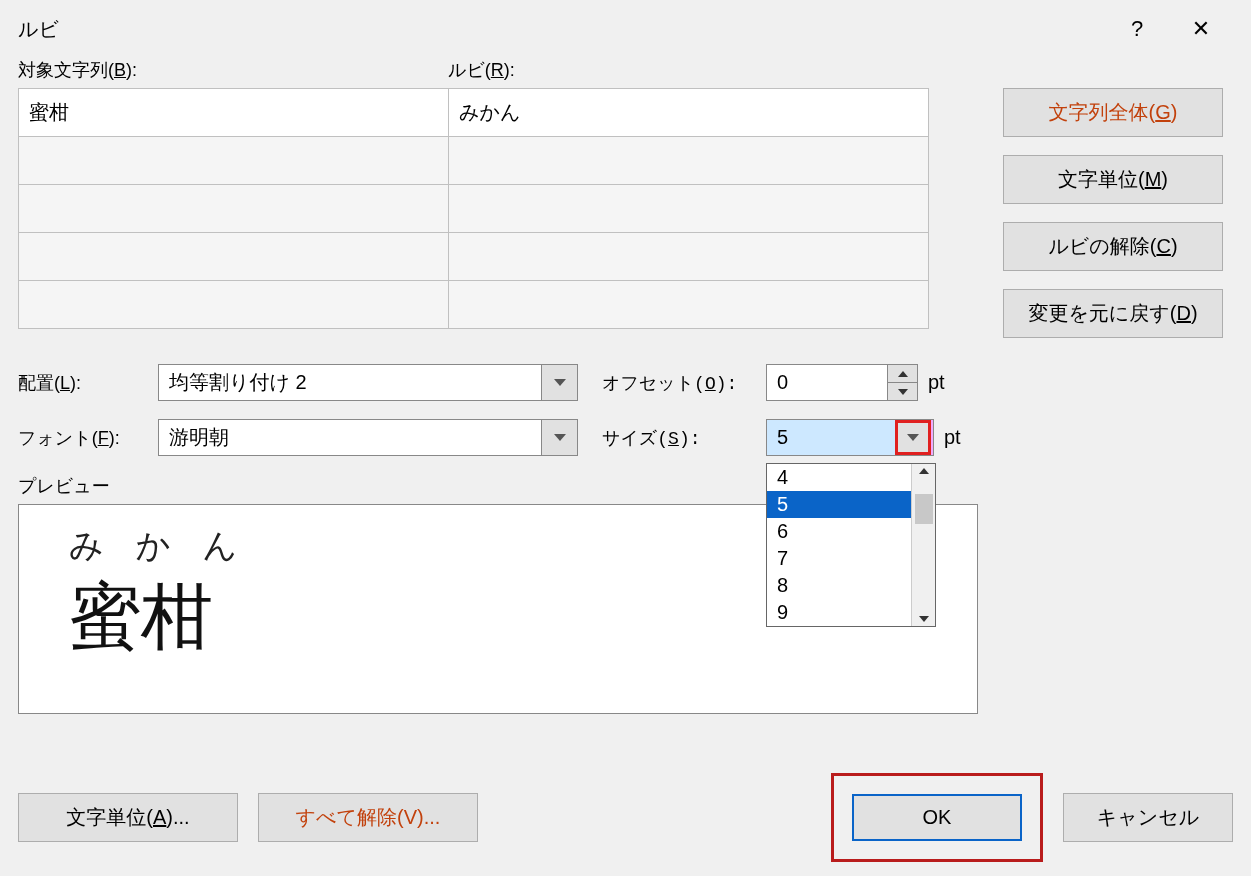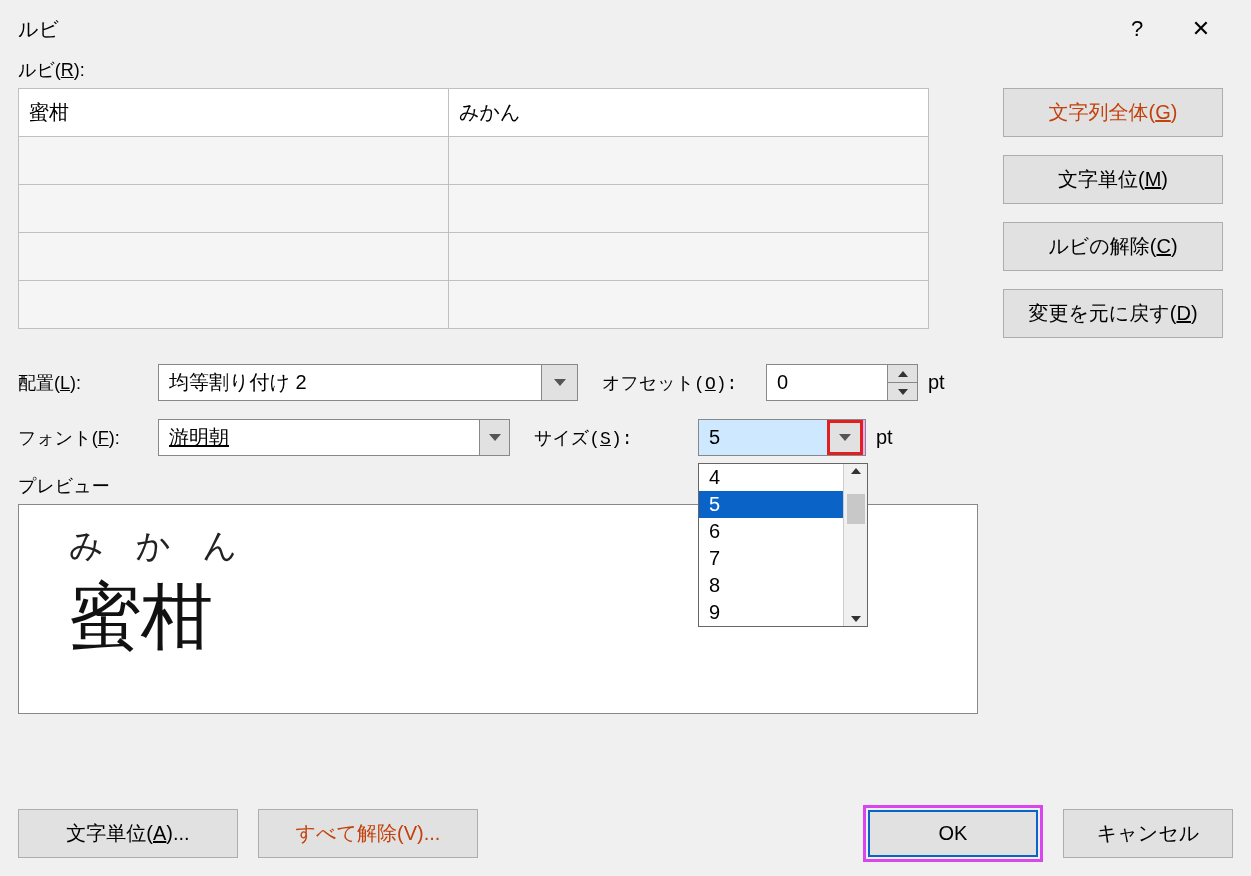--- a/index.html
+++ b/index.html
@@ -133,21 +133,21 @@
 }
 .spinbtn div:first-child { border-bottom:1px solid #888; }
 .upar, .dnar {
   width:0;height:0;border-left:5px solid transparent;border-right:5px solid transparent;
 }
 .upar { border-bottom:6px solid #333; }
 .dnar { border-top:6px solid #333; }
 .unit { margin-left: 10px; font-size:20px; }
 .combo.align { width: 420px; }
 .combo.align input { width: 384px; }
-.combo.font { width: 352px; text-decoration: underline; }
+.combo.font { width: 420px; }
 .combo.font input { width: 384px; }
 .combo.size { width: 168px; }
 .combo.size input { width: 128px; background: #cde8ff; }
 .offset-group { margin-left: 24px; display:flex; align-items:center; }
 .size-group { margin-left: 24px; display:flex; align-items:center; position:relative; }
 .flabel2 { width: 164px; font-family: Liberation Mono, monospace; }
 .preview-label { margin-top: 10px; margin-bottom: 6px; }
 .preview-box {
   background: #fff;
   border: 1px solid #888;
@@ -195,39 +195,42 @@
 .bottom-bar {
   position:absolute; bottom:14px; left:18px; right:18px;
   display:flex; align-items:center; gap:20px;
 }
 .bottom-bar .spacer { flex:1; }
 .btn.ok {
   min-width: 170px;
   border: 2px solid #0a64c8;
 }
 .ok-wrap {
-  border: 3px solid #d946ef;
-  padding: 2px;
+  border: 3px solid #b91c1c;
+  padding: 18px;
 }
 .btn.cancel { min-width: 170px; }
 .size-combo-wrap { position: relative; }
 </style>
 </head>
 <body>
 
 <div class="dialog">
   <div class="titlebar">
     <span class="title">ルビ</span>
     <span class="spacer"></span>
     <button class="help-btn">?</button>
     <button class="close-btn">✕</button>
   </div>
 
   <div class="content">
     <div class="row-labels">
+      <div class="lbl-target">
+        <span>対象文字列</span>(<span class="ul">B</span>):
+      </div>
       <div class="lbl-ruby">
         <span>ルビ</span>(<span class="ul">R</span>):
       </div>
     </div>
 
     <div class="grid-btns">
       <div class="grid-col">
         <table class="data-grid">
           <tbody>
               <tr>

